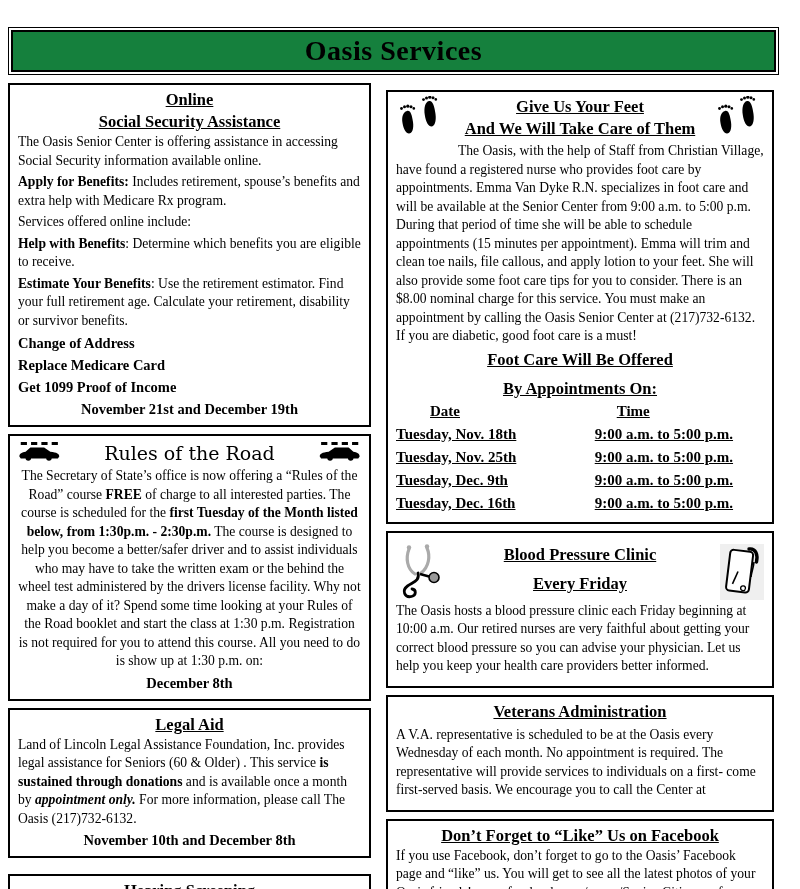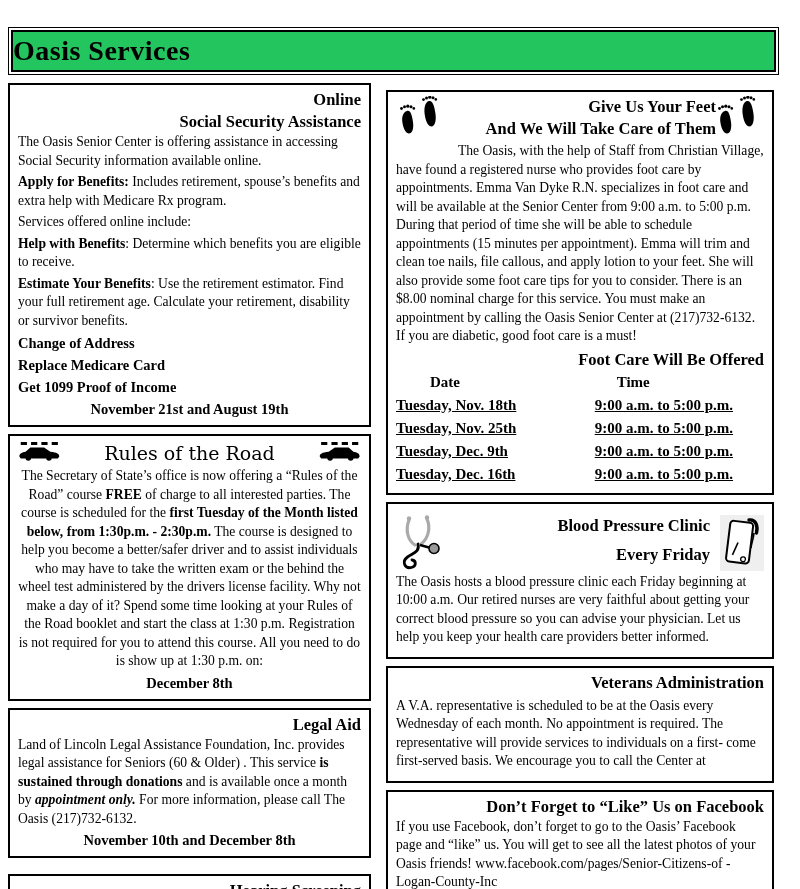--- a/index.html
+++ b/index.html
@@ -6,35 +6,35 @@
   .page{
     width:800px;height:889px;box-sizing:border-box;
     background:#ffffff;color:#000;
     font-family:"Liberation Serif",serif;
     padding:30px 23px 0 8px;
     overflow:hidden;position:relative;
   }
   
   .header-box{
     border:2px solid #000;outline:1px solid #000;outline-offset:2px;
-    height:38px;display:flex;align-items:center;justify-content:flex-start;
-    margin:0 1px 11px 3px;background:#22c55e;
+    height:38px;display:flex;align-items:center;justify-content:center;
+    margin:0 1px 11px 3px;background:#15803d;
   }
   .page-title{font-size:28px;font-weight:bold;margin:0;letter-spacing:.5px;}
   
   .columns{display:flex;gap:15px;align-items:flex-start;}
   .col{display:block;}
   .col-left{width:363px;flex:none;}
   .col-right{width:388px;flex:none;padding-top:7px;}
   
   .box{
     border:2px solid #000;background:#fff;
     padding:3px 8px 7px 8px;margin-bottom:7px;box-sizing:border-box;
   }
-  .box-title{text-align:right;font-weight:bold;font-size:16.5px;line-height:21px;margin:1px 0;}
+  .box-title{text-align:center;font-weight:bold;font-size:16.5px;line-height:21px;margin:1px 0;text-decoration:underline;}
   .box p{font-size:13.6px;line-height:18.5px;margin:0 0 3px 0;}
   .b{font-weight:bold;}
   .bi{font-weight:bold;font-style:italic;}
   .center{text-align:center;}
   .date-line{font-weight:bold;text-align:center;font-size:14.5px;margin-top:4px;}
   .bold-line{font-weight:bold;font-size:14.5px;line-height:20px;margin:2px 0;}
   
   .rules-head{display:flex;align-items:flex-start;margin-bottom:2px;}
   .rules-title{
     flex:1;text-align:center;font-family:"DejaVu Serif",serif;
@@ -46,21 +46,21 @@
   .fc-head{position:relative;padding:0 48px;}
   .feet-left{position:absolute;left:2px;top:0;}
   .feet-right{position:absolute;right:2px;top:0;}
   .indent{text-indent:62px;}
   .fc-table{width:100%;border-collapse:collapse;margin-top:3px;}
   .fc-table th{font-size:15px;font-weight:bold;text-align:left;padding:1px 0 3px 0;}
   .fc-table th:first-child{padding-left:34px;}
   .fc-table th:last-child{padding-left:22px;}
   .fc-table td{font-size:15px;font-weight:bold;padding:3px 0;text-decoration:underline;}
   .fc-table td:first-child{width:54%;}
-  .u{}
+  .u{text-decoration:underline;}
   
   .bp-head{position:relative;padding:0 54px;min-height:58px;margin-top:8px;}
   .steth{position:absolute;left:0;top:0;}
   .cuff{position:absolute;right:0;top:0;}
   .bp-title2{margin-top:8px;}
   
   .icon svg{display:block;}
 </style>
 </head>
 <body>
@@ -79,21 +79,21 @@
         <div class="box-title">Online</div>
         <div class="box-title">Social Security Assistance</div>
         <p>The Oasis Senior Center is offering assistance in accessing Social Security information available online.</p>
         <p><span class="b">Apply for Benefits:</span><span>  Includes retirement, spouse’s  benefits and extra help with Medicare Rx program.</span></p>
         <p>Services offered online include:</p>
         <p><span class="b">Help with Benefits</span><span>:  Determine which benefits you are eligible to receive.</span></p>
         <p><span class="b">Estimate Your Benefits</span><span>:  Use the retirement estimator. Find your full retirement age.  Calculate your retirement, disability or survivor benefits.</span></p>
         <div class="bold-line">Change of Address</div>
         <div class="bold-line">Replace Medicare Card</div>
         <div class="bold-line">Get 1099 Proof of  Income</div>
-        <div class="date-line">November 21st and August 19th</div>
+        <div class="date-line">November 21st and December 19th</div>
       </section>
 
       <section class="box">
         <div class="rules-head">
           <span class="car-wrap icon">
             <svg width="44" height="24" viewBox="0 0 64 30">
               <line x1="4" y1="4" x2="62" y2="4" stroke="#000" stroke-width="4.5" stroke-dasharray="9 6"></line>
               <path d="M2 23 C2 18 6 17 11 16 L18 10 H38 L47 16 C57 17 60 19 60 23 L58 26 H4 Z" fill="#000"></path>
               <circle cx="15" cy="25" r="4" fill="#000"></circle>
               <circle cx="45" cy="25" r="4" fill="#000"></circle>
@@ -160,20 +160,21 @@
               <circle cx="25.5" cy="3.6" r="1.4" fill="#000"></circle>
                 <circle cx="28.5" cy="1.9" r="1.5" fill="#000"></circle>
                 <circle cx="31.8" cy="1.2" r="1.6" fill="#000"></circle>
                 <circle cx="35" cy="1.8" r="1.5" fill="#000"></circle>
                 <circle cx="37.8" cy="3.4" r="1.3" fill="#000"></circle>
             </svg>
           </span>
         </div>
         <p class="indent" style="margin-top:3px">The Oasis, with the help of Staff from Christian Village, have found a registered nurse who provides foot care by appointments.  Emma Van Dyke R.N. specializes in foot care and will be available at  the Senior Center from 9:00 a.m. to 5:00 p.m. During that period of time she will be able to schedule appointments (15 minutes per appointment).  Emma will trim and clean toe nails, file callous, and apply lotion to your feet. She will also provide some foot care tips for you to consider. There is an $8.00 nominal charge for this  service. You must make an appointment by calling the Oasis Senior Center at (217)732-6132.  If you are diabetic, good foot care is a must!</p>
         <div class="box-title">Foot Care Will Be Offered</div>
+        <div class="box-title bp-title2">By Appointments On:</div>
         <table class="fc-table">
           <thead>
             <tr>
               <th><span class="u">Date</span></th>
               <th><span class="u">Time</span></th>
             </tr>
           </thead>
           <tbody>
             <tr>
               <td>Tuesday, Nov. 18th</td>

